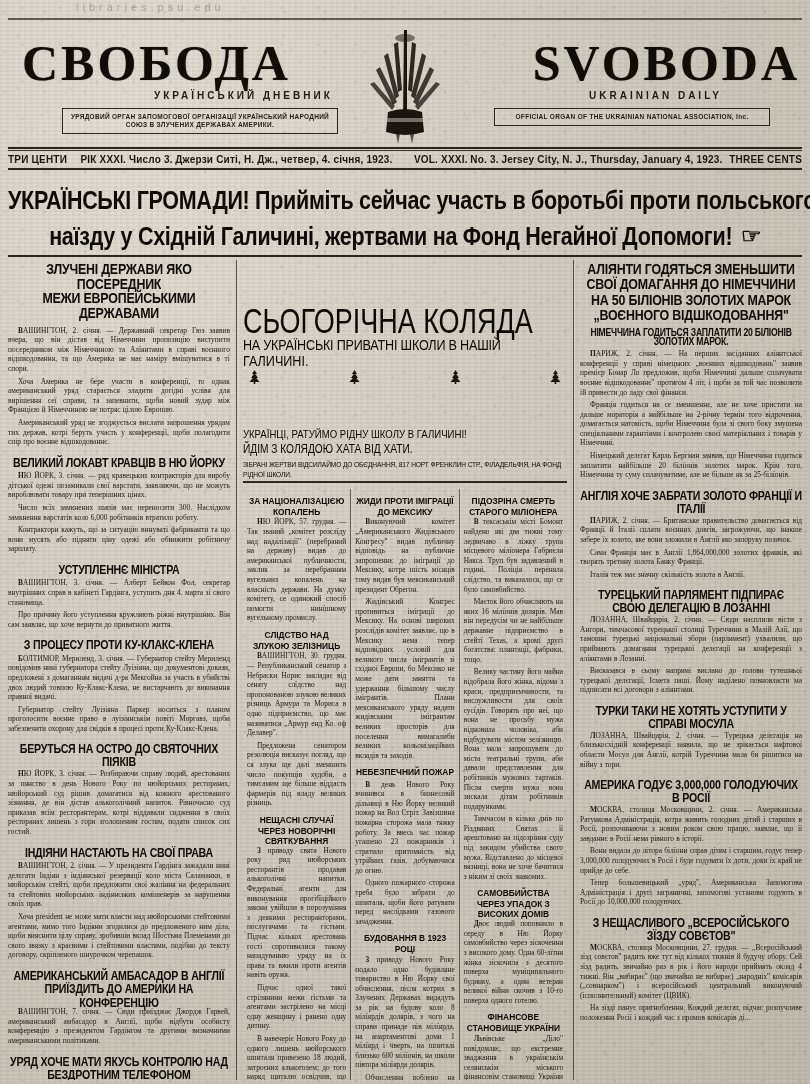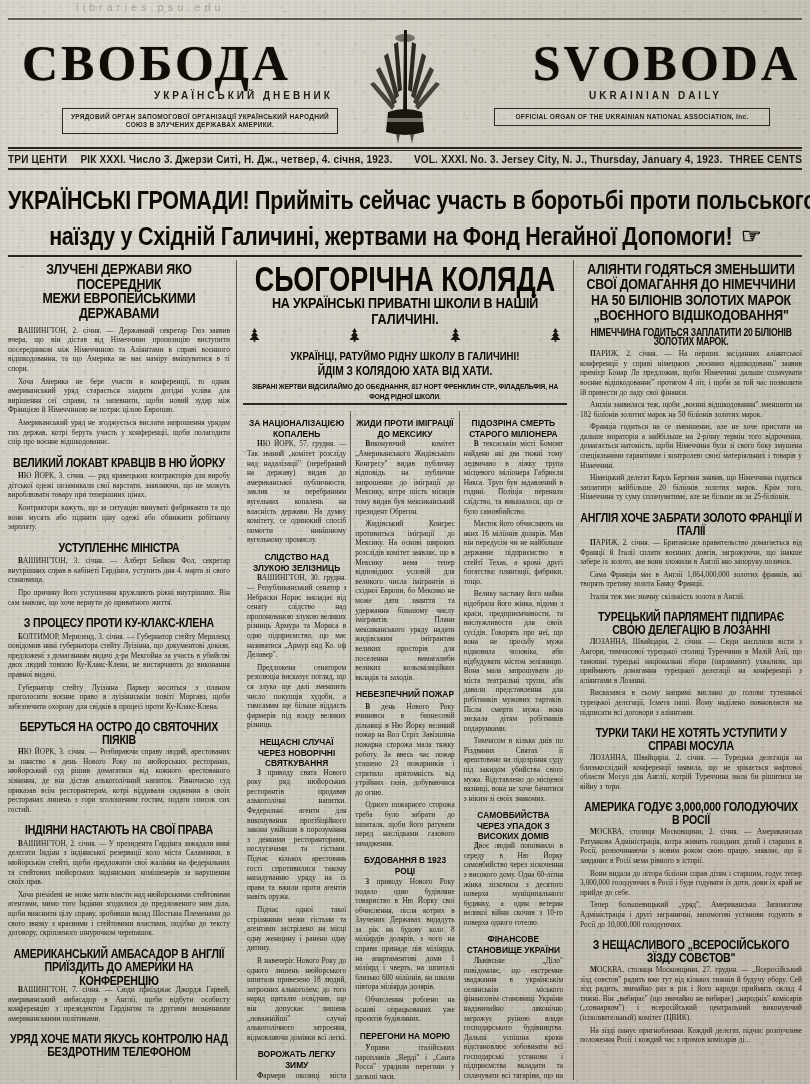--- a/index.html
+++ b/index.html
@@ -105,22 +105,23 @@
 
   .body-txt{
     font-family:"Liberation Serif",serif;font-size:7.4px;line-height:9.6px;
     text-align:justify;color:#211b14;text-indent:10px;margin:0 0 3px;
     word-spacing:.4px;
   }
   .body-txt.lead::first-letter{font-weight:bold;}
 
   
   .bighead{
-    font-family:"Liberation Sans",sans-serif;font-weight:bold;text-align:center;
+    font-family:"Liberation Sans",sans-serif;font-weight:normal;
     color:#0b0906;
+    margin-top:42px;
   }
   .bighead .k1{font-size:27px;letter-spacing:0px;transform:scaleY(1.3);transform-origin:center top;display:block;line-height:30px;}
   .bighead .k2{font-size:12.6px;letter-spacing:-.2px;transform:scaleY(1.2);transform-origin:center top;display:block;line-height:16px;margin-top:4px;}
   .bighead .k3{font-size:12.6px;letter-spacing:0px;transform:scaleY(1.2);transform-origin:center top;display:block;line-height:16px;}
   .bighead .k4{font-size:9.6px;transform:scaleY(1.18);transform-origin:center top;display:block;line-height:13px;margin-top:6px;}
   .bighead .k5{font-size:10.2px;transform:scaleY(1.18);transform-origin:center top;display:block;line-height:13px;margin-top:2px;}
   .bighead .k6{font-size:6.6px;transform:scaleY(1.1);transform-origin:center top;display:block;line-height:9px;margin-top:5px;letter-spacing:-.1px;}
   .trees{display:flex;justify-content:space-between;padding:0 6px;margin-top:2px;}
   .tree{width:11px;height:14px;}
 
@@ -206,20 +207,21 @@
     <div class="col left">
       <div class="hl h1">ЗЛУЧЕНІ ДЕРЖАВИ ЯКО ПОСЕРЕДНИК</div>
       <div class="hl h1" style="margin-top:-4px">МЕЖИ ЕВРОПЕЙСЬКИМИ</div>
       <div class="hl h1" style="margin-top:-4px">ДЕРЖАВАМИ</div>
       <div id="left-articles">
           <p class="body-txt lead">ВАШИНГТОН, 2. січня. — Державний секретар Гюз заявив вчера, що він дістав від Німеччини пропозицію виступити посередником між Німеччиною та Алїянтами в справі воєнного відшкодовання, та що Америка не має наміру вмішуватися в ті спори.</p>
           <p class="body-txt">Хоча Америка не бере участи в конференції, то однак американський уряд старається зладити догідні услівя для вирішення сеї справи, та запевнити, щоби новий зудар між Францією й Німеччиною не потряс цілою Европою.</p>
           <p class="body-txt">Американський уряд не згоджується вислати запрошення урядам тих держав, котрі беруть участь у конференції, щоби полагодити спір про воєнне відшкодованнє.</p>
           <div class="hl h2">ВЕЛИКИЙ ЛОКАВТ КРАВЦІВ В НЮ ЙОРКУ</div>
           <p class="body-txt lead">НЮ ЙОРК, 3. січня. — ряд кравецьких контракторів для виробу дітської одежі позамикали свої варстати, заявляючи, що не можуть вироблювати товару при теперішних цінах.</p>
+          <p class="body-txt">Число всїх замкнених шапів має переносити 300. Наслідком замкнення варстатів коло 6,000 робітників втратило роботу.</p>
           <p class="body-txt">Контрактори кажуть, що за ситуацію винуваті фабриканти та що вони мусять або підняти ціну одежі або обнижити робітничу зарплату.</p>
           <div class="hl h2">УСТУПЛЕННЄ МІНІСТРА</div>
           <p class="body-txt lead">ВАШИНГТОН, 3. січня. — Алберт Бейкон Фол, секретар внутрішних справ в кабінеті Гардінга, уступить дня 4. марта зі свого становища.</p>
           <p class="body-txt">Про причину його уступлення кружляють ріжні внутрішних. Він сам заявляє, що хоче вернути до приватного життя.</p>
           <div class="hl h2">З ПРОЦЕСУ ПРОТИ КУ-КЛАКС-КЛЕНА</div>
           <p class="body-txt lead">БОЛТИМОР, Мериленд, 3. січня. — Губернатор стейту Мериленд повідомив нині губернатора стейту Луізіяна, що документові докази, предложені з домаганням видачі д-ра Мекгойна за участь в убийстві двох людий товпою Ку-Клакс-Клена, не вистарчають до виконання правної видачі.</p>
           <p class="body-txt">Губернатор стейту Луізіяна Паркер носиться з планом проголосити воєнне право в луізіянськім повіті Моргавз, щоби забезпечити охорону для свідків в процесі проти Ку-Клакс-Клена.</p>
           <div class="hl h2">БЕРУТЬСЯ НА ОСТРО ДО СВЯТОЧНИХ ПІЯКІВ</div>
           <p class="body-txt lead">НЮ ЙОРК, 3. січня. — Розбираючи справу людий, арестованих за пянство в день Нового Року по нюйорських ресторанах, нюйорський суд рішив домагатися від кожного арестованого зізнання, де він дістав алькоголічний напиток. Рівночасно суд приказав всїм ресторантерам, котрі віддавали сидження в своїх ресторанах лишень з гори зголошеним гостям, подати список сих гостий.</p>
           <div class="hl h2">ІНДІЯНИ НАСТАЮТЬ НА СВОЇ ПРАВА</div>
@@ -327,21 +329,20 @@
 
     <div class="col right">
       <div class="hl h1">АЛІЯНТИ ГОДЯТЬСЯ ЗМЕНЬШИТИ</div>
       <div class="hl h1" style="margin-top:-4px">СВОЇ ДОМАГАННЯ ДО НІМЕЧЧИНИ</div>
       <div class="hl h1" style="margin-top:-4px">НА 50 БІЛІОНІВ ЗОЛОТИХ МАРОК</div>
       <div class="hl h1" style="margin-top:-4px">„ВОЄННОГО ВІДШКОДОВАННЯ"</div>
       <div class="hl h3" style="margin-top:4px">НІМЕЧЧИНА ГОДИТЬСЯ ЗАПЛАТИТИ 20 БІЛІОНІВ</div>
       <div class="hl h3" style="margin-top:-3px">ЗОЛОТИХ МАРОК.</div>
       <div id="right-articles">
           <p class="body-txt lead">ПАРИЖ, 2. січня. — На перших засіданнях аліянтської конференції у справі німецьких „воєнних відшкодовань" заявив премієр Бонар Ло предложив, щоби Німеччині дальше сплачувати воєнне відшкодованнє" протягом 4 літ, і щоби за той час позволити їй привести до ладу свої фінанси.</p>
-          <p class="body-txt">Англія заявилася теж, щоби „воєнні відшкодовання" зменшити на 182 білїонів золотих марок на 50 білїонів золотих марок.</p>
           <p class="body-txt">Франція годиться на се зменшеннє, але не хоче пристати на дальше мораторія а найбільше на 2-річну термін того відрочення, домагається натомість, щоби Німеччина була зі свого боку змушена спеціяльними гарантіями і контролею своєї матеріяльних і товарів у Німеччині.</p>
           <p class="body-txt">Німецький делєгат Карль Бергман заявив, що Німеччина годиться заплатити найбільше 20 білїонів золотих марок. Крім того, Німеччина ту суму сплачуватиме, але не більше як за 25-білїонів.</p>
           <div class="hl h2">АНГЛІЯ ХОЧЕ ЗАБРАТИ ЗОЛОТО ФРАНЦІЇ И ІТАЛІЇ</div>
           <p class="body-txt lead">ПАРИЖ, 2. січня. — Британське правительство домагається від Франції й Італії сплати воєнних довгів, загрожуючи, що інакше забере їх золото, яке вони зложили в Англії яко запоруку позичок.</p>
           <p class="body-txt">Сама Франція має в Англії 1,864,000,000 золотих франків, які творять третину золота Банку Франції.</p>
           <p class="body-txt">Італія теж має значну скількість золота в Англії.</p>
           <div class="hl h2">ТУРЕЦЬКИЙ ПАРЛЯМЕНТ ПІДПИРАЄ СВОЮ ДЕЛЕГАЦІЮ В ЛОЗАННІ</div>
           <p class="body-txt lead">ЛОЗАННА, Швайцарія, 2. січня. — Сюди насплили вісти з Ангори, тимчасової турецької столиці Туреччини в Малій Азії, що тамошні турецькі національні збори (парлямент) ухвалили, що приймають домагання турецької делєгації на конференції з аліянтами в Лозанні.</p>
           <p class="body-txt">Висказався в сьому напрямі вислано до голови тутешньої турецької делєгації, Ісмета паші. Йому надїлено повновласти ма підписати всі договори з аліянтами.</p>
           <div class="hl h2">ТУРКИ ТАКИ НЕ ХОТЯТЬ УСТУПИТИ У СПРАВІ МОСУЛА</div>

